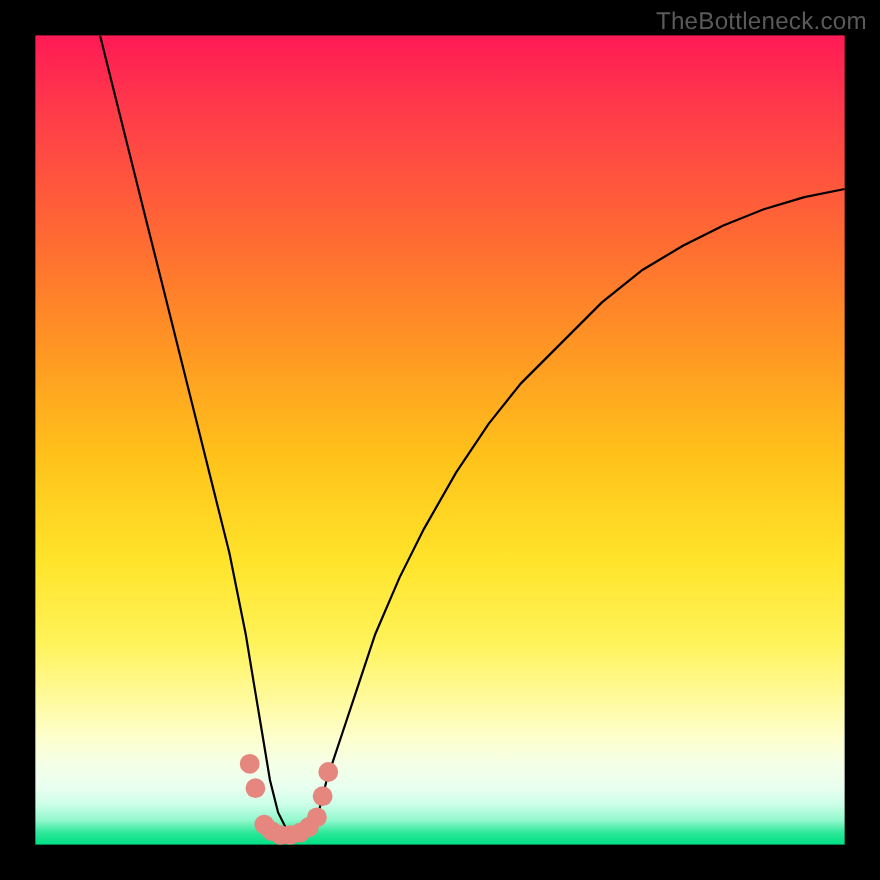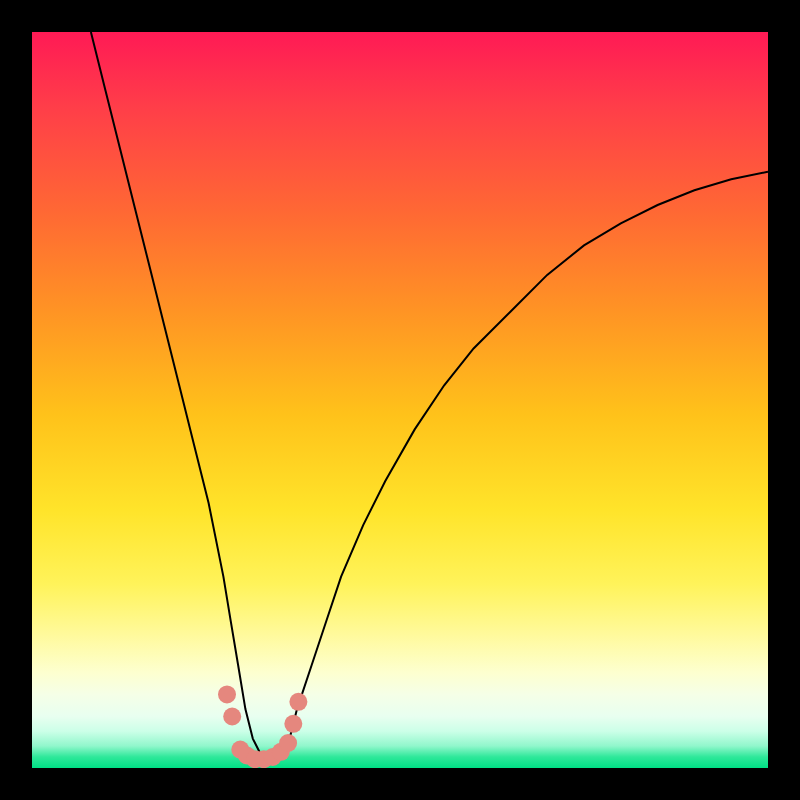--- a/index.html
+++ b/index.html
@@ -80,13 +80,14 @@
           <circle cx="223.0" cy="727.2" r="9" fill="#e5877e"></circle>
           <circle cx="231.8" cy="727.2" r="9" fill="#e5877e"></circle>
           <circle cx="240.7" cy="725.0" r="9" fill="#e5877e"></circle>
           <circle cx="248.8" cy="719.8" r="9" fill="#e5877e"></circle>
           <circle cx="256.1" cy="711.0" r="9" fill="#e5877e"></circle>
           <circle cx="261.3" cy="691.8" r="9" fill="#e5877e"></circle>
           <circle cx="266.4" cy="669.8" r="9" fill="#e5877e"></circle>
         </g>
     </svg>
   </div>
+  <div class="watermark">TheBottleneck.com</div>
 </div>
 
 </body></html>

